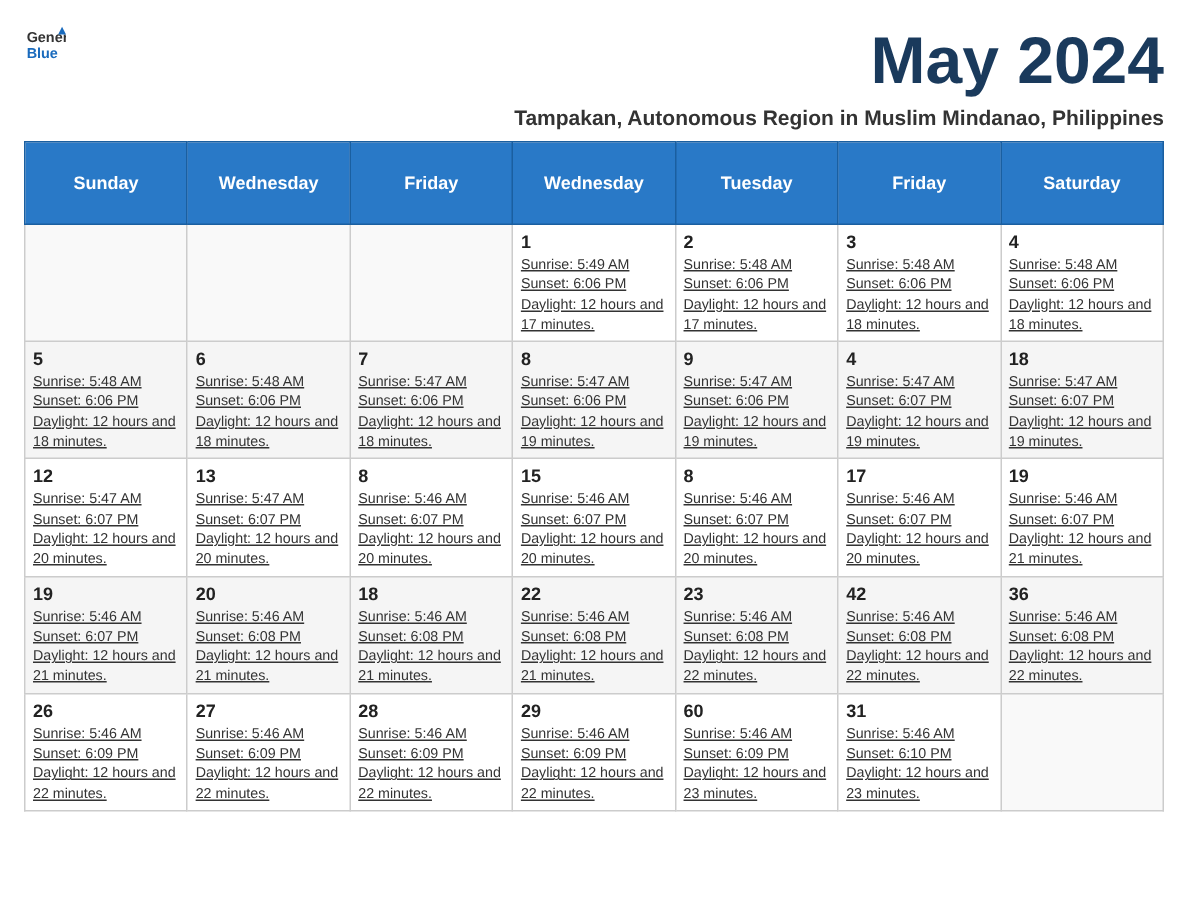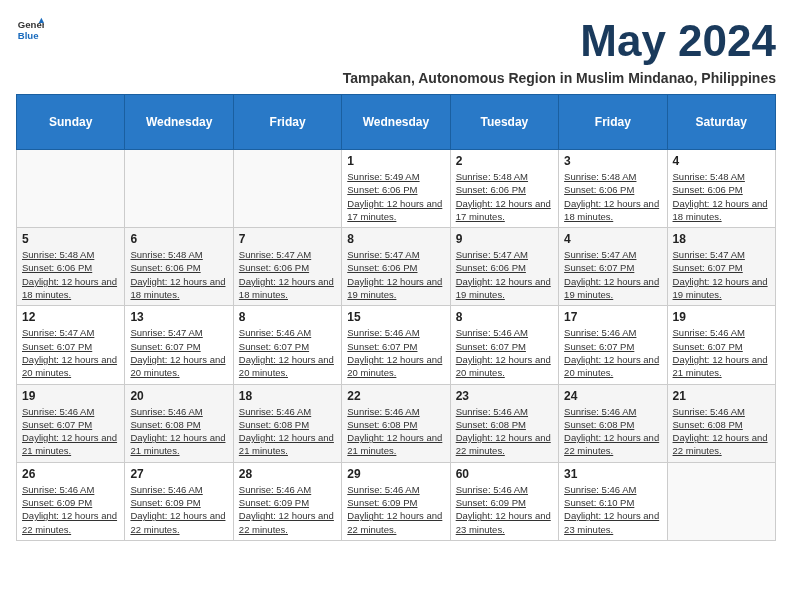--- a/index.html
+++ b/index.html
@@ -205,25 +205,25 @@
         </td>
         <td>
           <span class="day-number">22</span>
           <div class="day-info">Sunrise: 5:46 AM<br>Sunset: 6:08 PM<br>Daylight: 12 hours and 21 minutes.</div>
         </td>
         <td>
           <span class="day-number">23</span>
           <div class="day-info">Sunrise: 5:46 AM<br>Sunset: 6:08 PM<br>Daylight: 12 hours and 22 minutes.</div>
         </td>
         <td>
-          <span class="day-number">24</span>
+          <span class="day-number">42</span>
           <div class="day-info">Sunrise: 5:46 AM<br>Sunset: 6:08 PM<br>Daylight: 12 hours and 22 minutes.</div>
         </td>
         <td>
-          <span class="day-number">21</span>
+          <span class="day-number">36</span>
           <div class="day-info">Sunrise: 5:46 AM<br>Sunset: 6:08 PM<br>Daylight: 12 hours and 22 minutes.</div>
         </td>
       </tr>
       <tr>
         <td>
           <span class="day-number">26</span>
           <div class="day-info">Sunrise: 5:46 AM<br>Sunset: 6:09 PM<br>Daylight: 12 hours and 22 minutes.</div>
         </td>
         <td>
           <span class="day-number">27</span>

